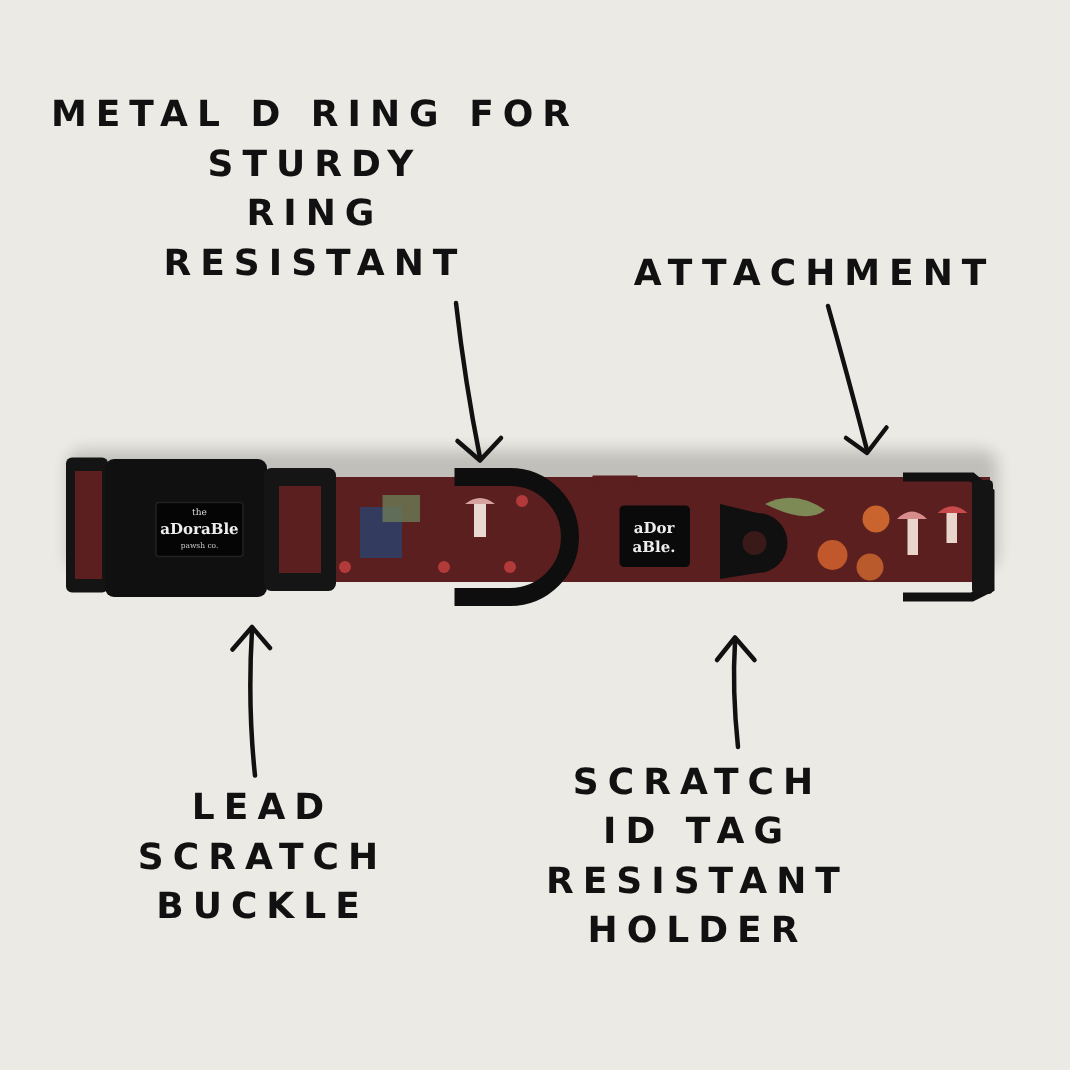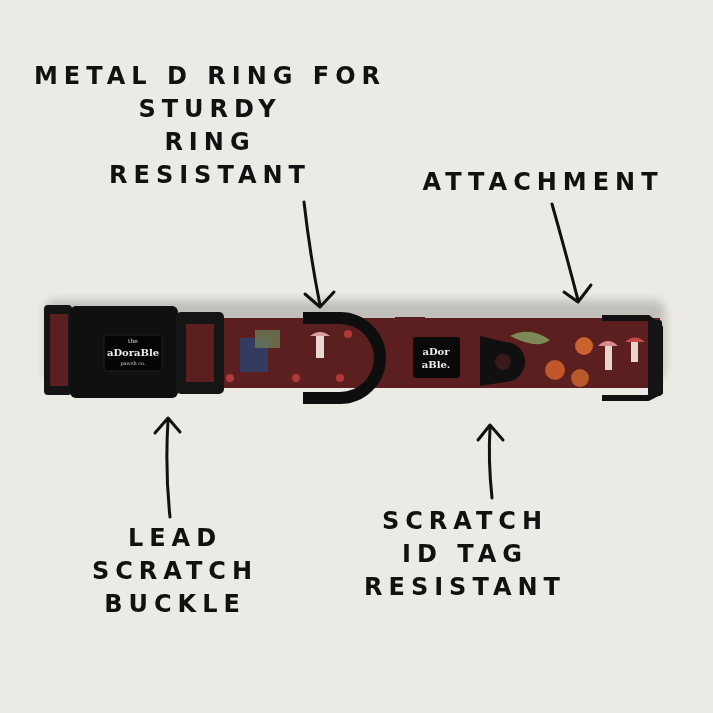--- a/index.html
+++ b/index.html
@@ -30,20 +30,21 @@
 <div class="label" id="lbl-buckle">
   <div>LEAD</div>
   <div>SCRATCH</div>
   <div>BUCKLE</div>
 </div>
 
 <div class="label" id="lbl-tag">
   <div>SCRATCH</div>
   <div>ID TAG</div>
   <div>RESISTANT</div>
+  <div>HOLDER</div>
 </div>
 
 <svg class="collar" width="713" height="713" viewBox="0 0 713 713">
   <defs>
     <filter id="sh" x="-10%" y="-50%" width="120%" height="200%">
         <feGaussianBlur stdDeviation="5"></feGaussianBlur>
       </filter>
   </defs>
 
   <rect x="45" y="300" width="620" height="80" rx="10" fill="#000" opacity="0.18" filter="url(#sh)"></rect>

